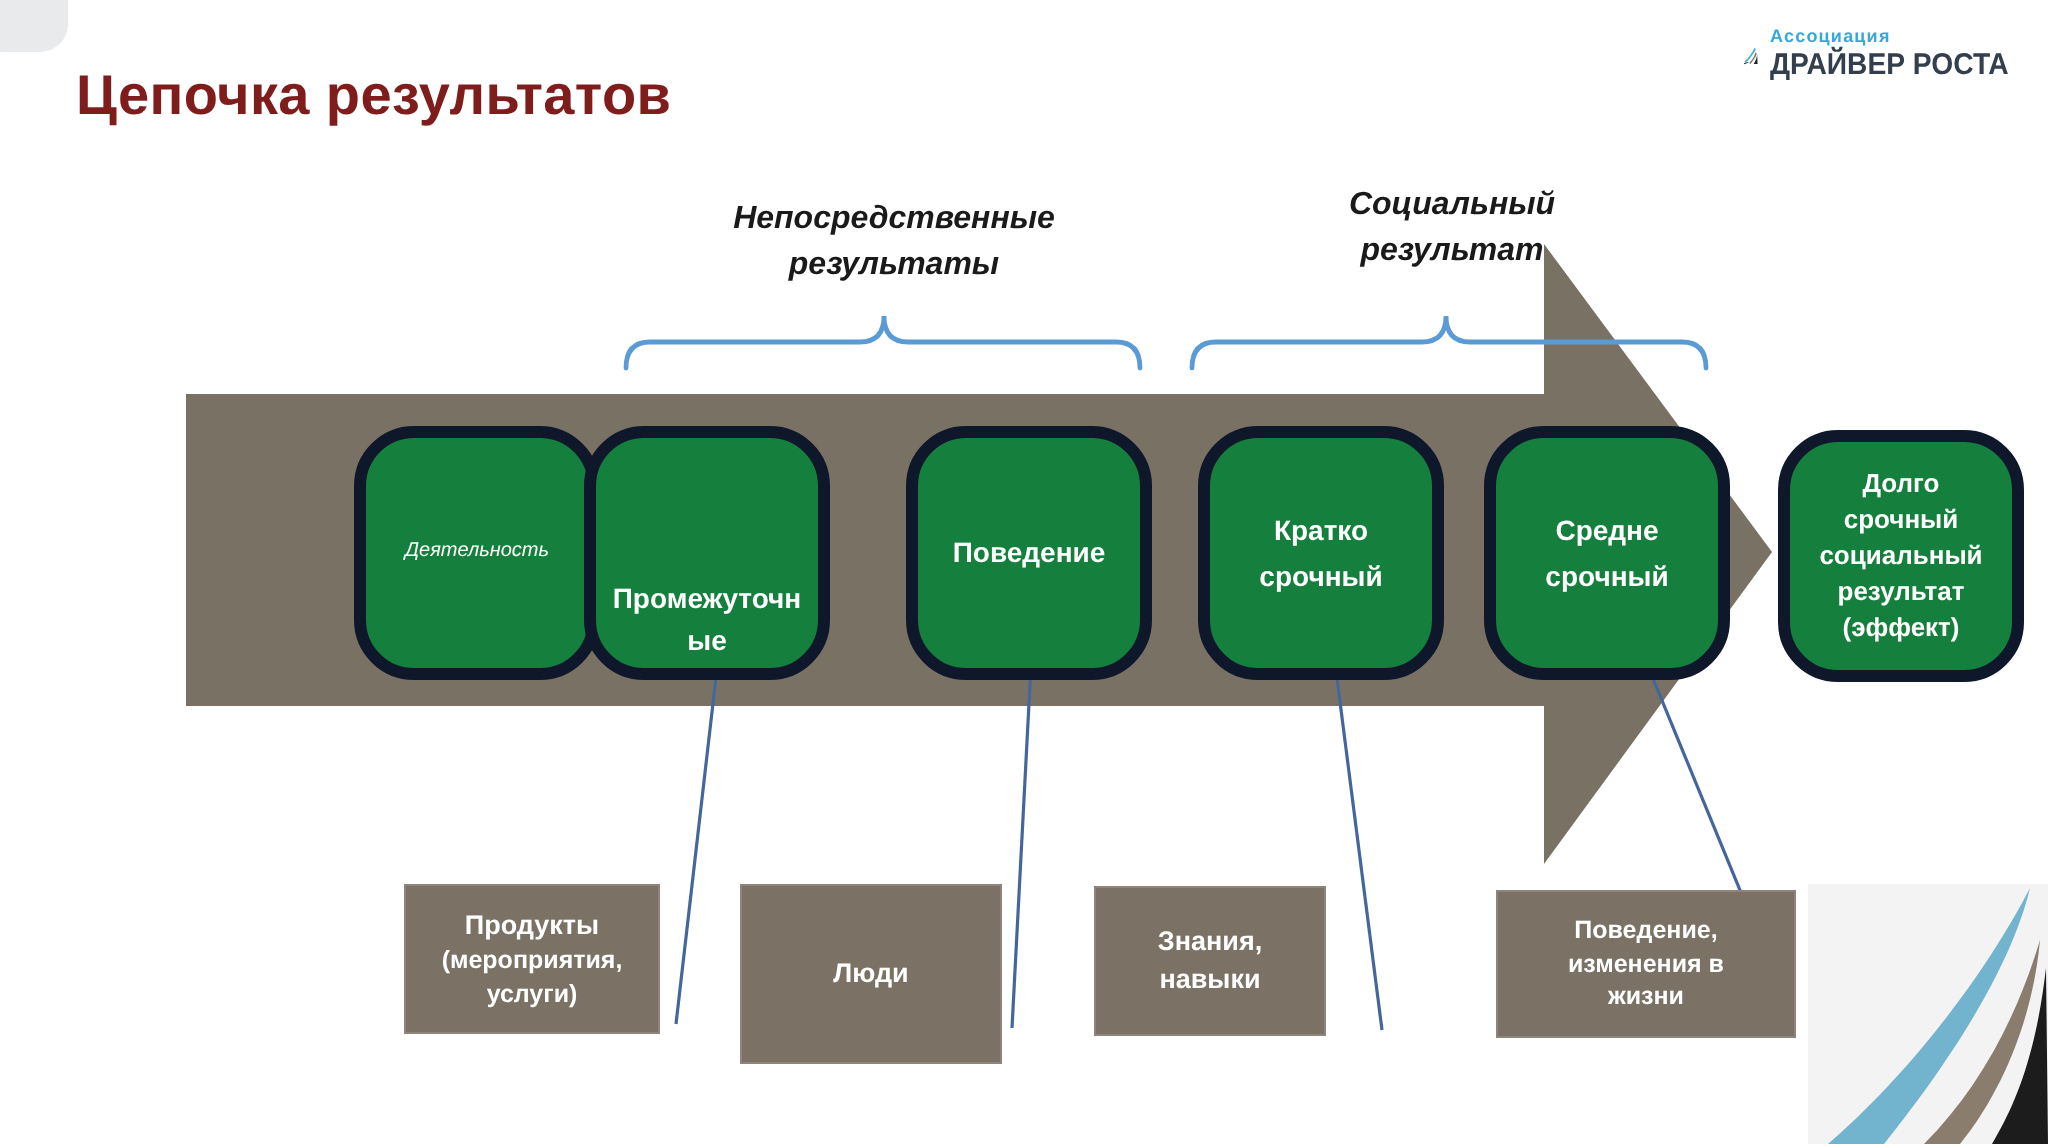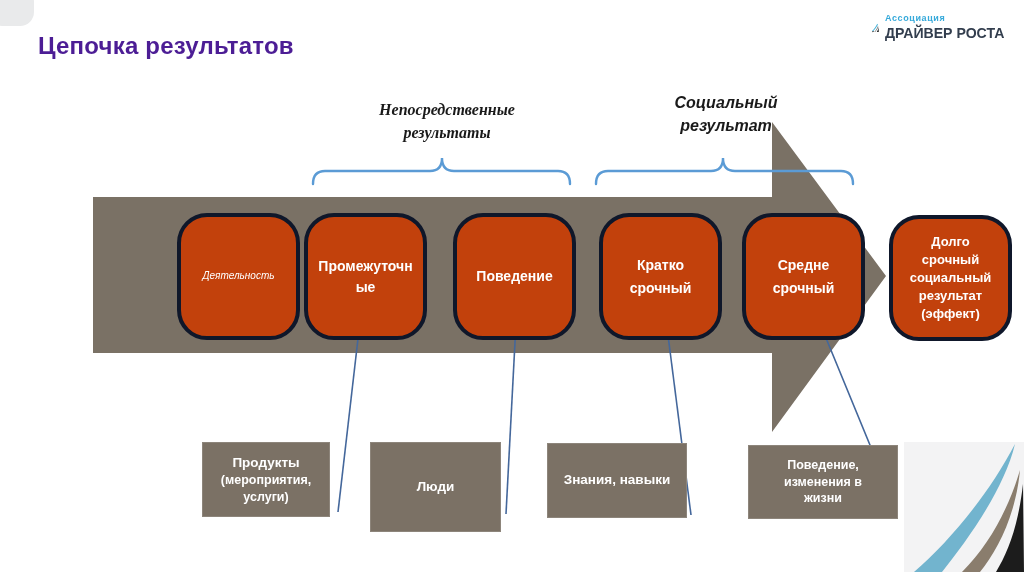--- a/index.html
+++ b/index.html
@@ -7,58 +7,58 @@
     position:relative;width:1024px;height:574px;background:#ffffff;
     overflow:hidden;font-family:"Liberation Sans",sans-serif;
   }
   .abs{position:absolute;}
   .pre{white-space:pre-line;}
 
   
   .corner-shape{left:-12px;top:-12px;width:46px;height:38px;background:#e9eaeb;border-radius:14px;}
 
   
-  .page-title{left:38px;top:32px;font-size:24px;font-weight:700;color:#4c1d95;letter-spacing:.2px;}
+  .page-title{left:38px;top:32px;font-size:28px;font-weight:700;color:#7f1d1d;letter-spacing:.2px;}
 
   
   .logo{right:12px;top:6px;width:140px;height:44px;display:flex;align-items:center;gap:6px;}
   .logo-text{display:flex;flex-direction:column;line-height:1.1;}
   .logo-sub{font-size:9px;font-weight:700;color:#35a9da;letter-spacing:.6px;margin-bottom:1px;}
   .logo-main{font-size:15px;font-weight:700;color:#333e4e;transform:scaleX(.94);transform-origin:left;white-space:nowrap;}
 
   
   .group-label{font-size:16px;font-weight:700;font-style:italic;color:#1a1a1a;text-align:center;line-height:1.42;}
-  .gl1{left:327px;top:99px;width:240px;font-family:Liberation Serif, serif;}
+  .gl1{left:327px;top:99px;width:240px;}
   .gl2{left:616px;top:92px;width:220px;}
 
   
   .chain-box{
-    top:213px;width:123px;height:127px;background:#c2410c;border:4px solid #0f172a;
+    top:213px;width:123px;height:127px;background:#15803d;border:6px solid #0f172a;
     border-radius:30px;box-sizing:border-box;display:flex;align-items:center;justify-content:center;
     text-align:center;color:#ffffff;font-size:14px;font-weight:700;line-height:1.45;padding:4px 6px;
   }
   .cb1{left:20px;}
   .cb2{left:177px;font-weight:400;font-style:italic;font-size:10px;}
-  .cb3{left:304px;}
+  .cb3{left:292px;align-items:flex-end;}
   .cb4{left:453px;}
   .cb5{left:599px;line-height:1.6;}
   .cb6{left:742px;line-height:1.6;}
   .cb7{left:889px;top:215px;width:123px;height:126px;font-size:13px;line-height:1.38;}
 
   
   .out-box{
     background:#7b7165;border:1px solid #8d857b;box-sizing:border-box;color:#ffffff;
     display:flex;flex-direction:column;align-items:center;justify-content:center;
     text-align:center;font-weight:700;line-height:1.35;padding:2px 4px;
   }
   .out-title{font-size:13.5px;}
   .out-sub{font-size:12.5px;}
   .ob1{left:202px;top:442px;width:128px;height:75px;}
   .ob2{left:370px;top:442px;width:131px;height:90px;}
-  .ob3{left:547px;top:443px;width:140px;height:75px;}
+  .ob3{left:547px;top:443px;width:116px;height:75px;}
   .ob4{left:723px;top:445px;width:150px;height:74px;margin-left:25px;}
   .ob4 .out-title{font-size:12.5px;}
 
   .diagram-svg{left:0;top:0;}
   .swoosh-svg{left:904px;top:442px;}
 </style>
 </head>
 <body>
 
 <div class="slide">

